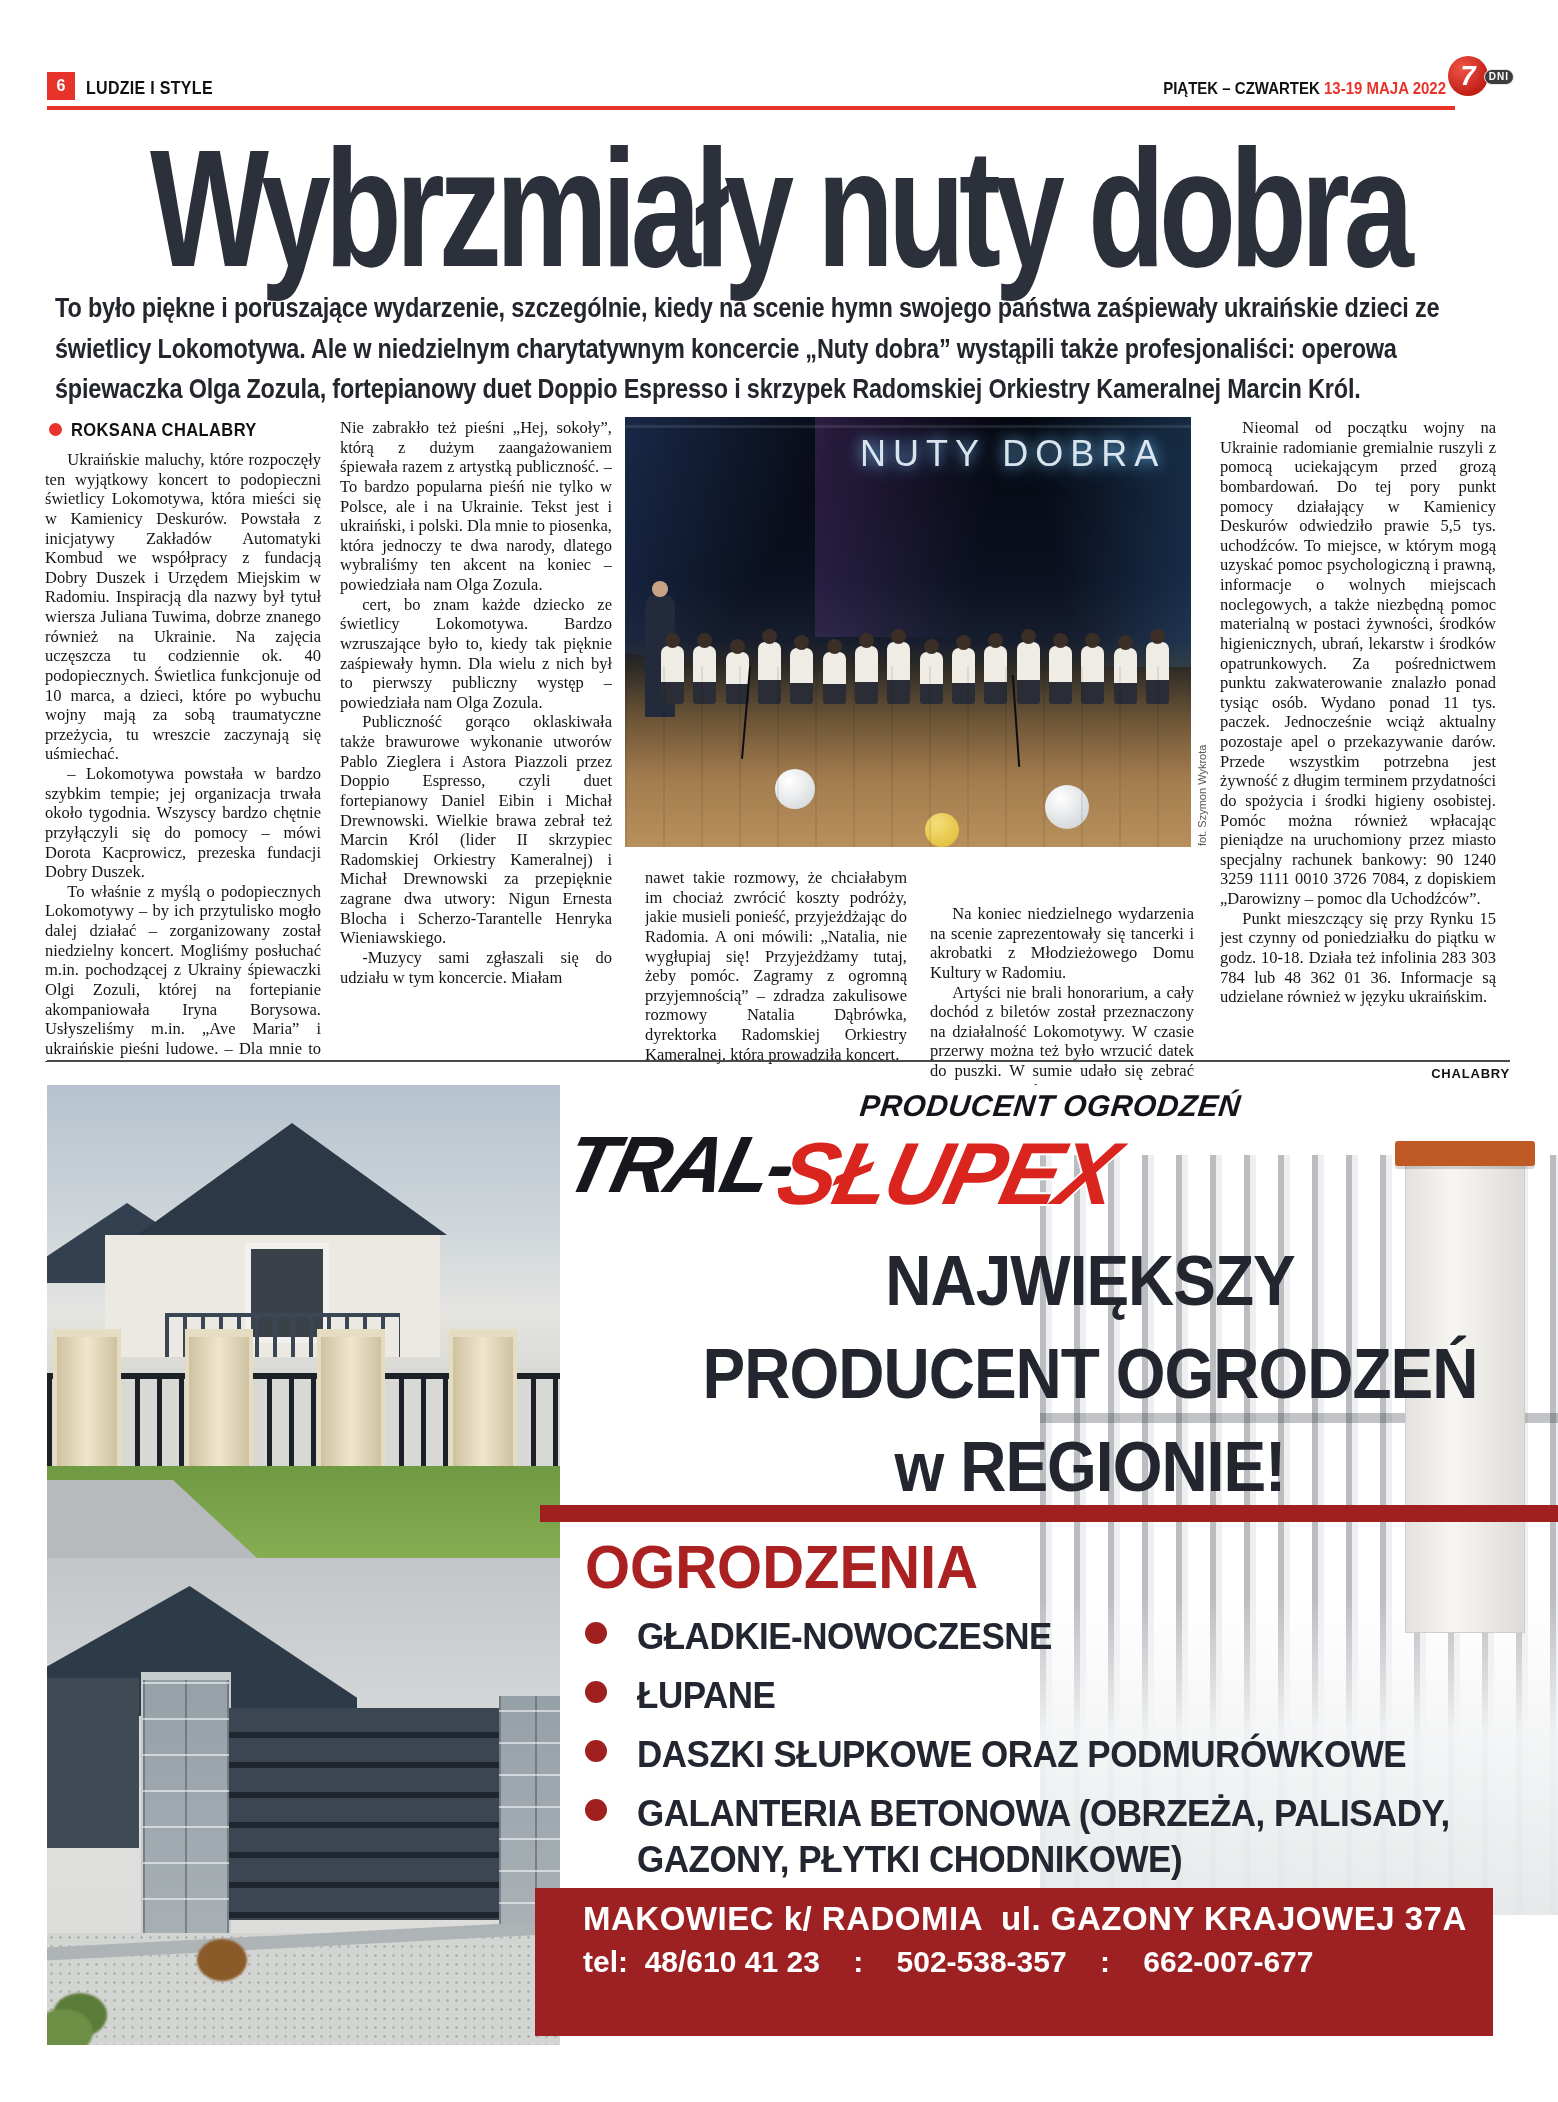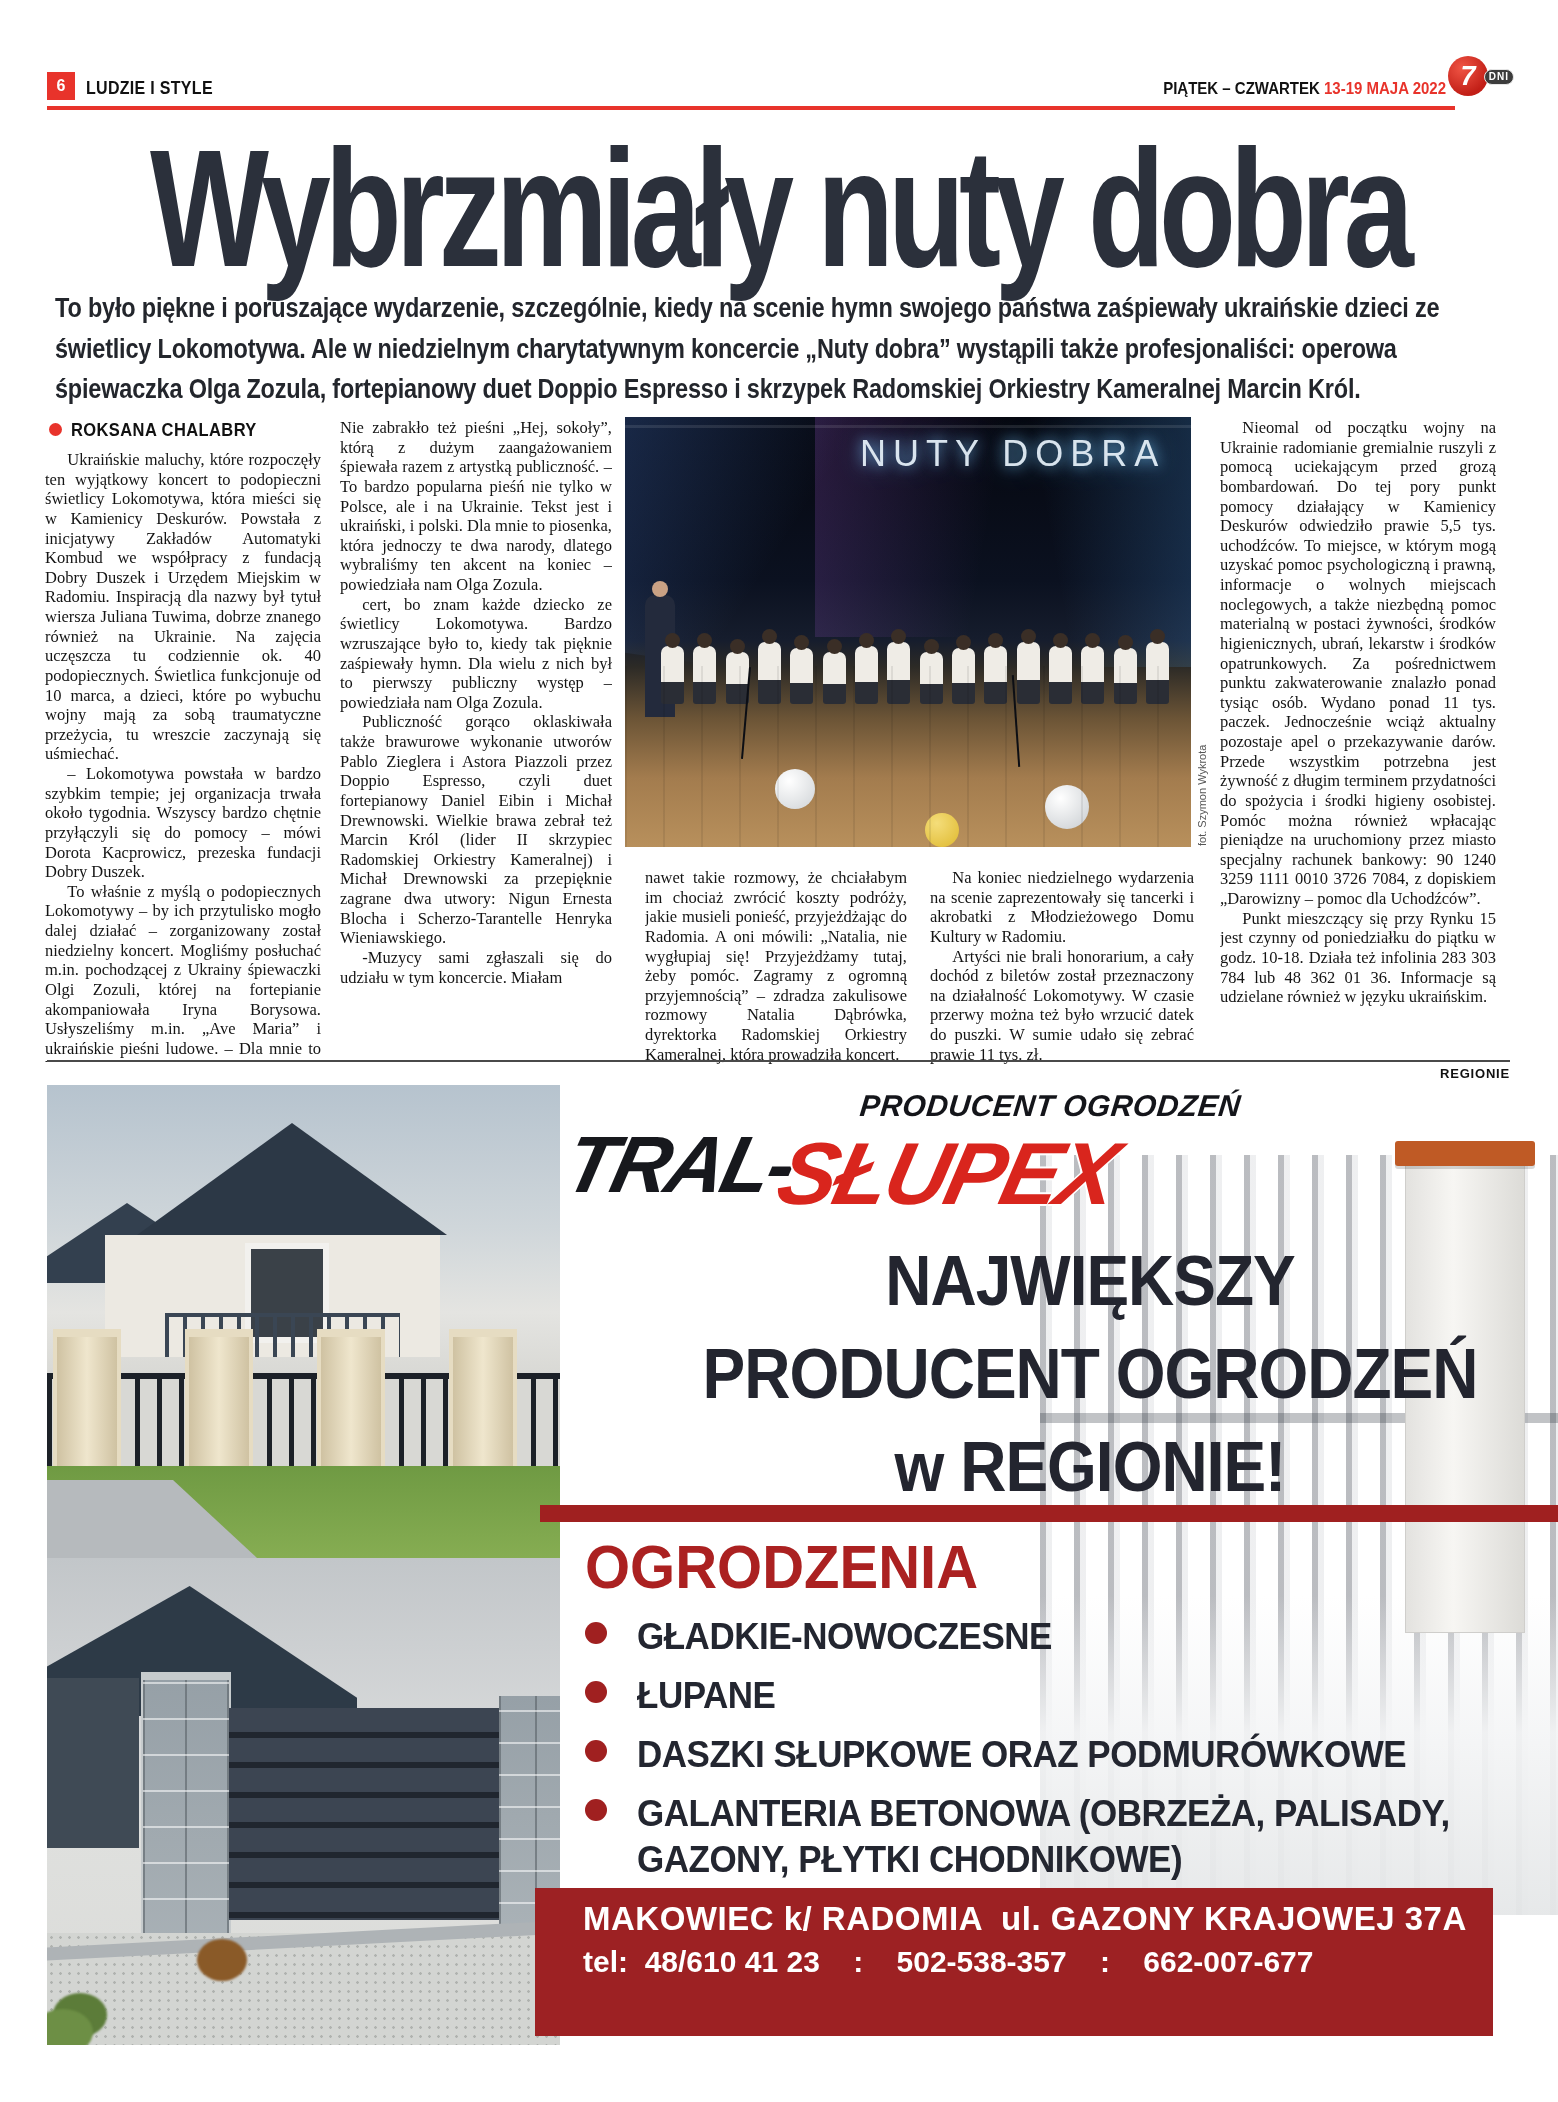--- a/index.html
+++ b/index.html
@@ -37,21 +37,21 @@
               transform:scaleY(1.12);transform-origin:left center;}
 
   
   .col{position:absolute;font:16.5px/1.19 "Liberation Serif",serif;color:#141414;
        text-align:justify;overflow:hidden;hyphens:auto;}
   .col p{margin:0;text-indent:1.35em;}
   .col.nofirst p:first-child{text-indent:0;}
   #col1{left:45px;top:450px;width:276px;height:612px;}
   #col2{left:340px;top:418px;width:272px;height:644px;}
   #col3{left:645px;top:868px;width:262px;height:198px;}
-  #col4{left:930px;top:868px;width:264px;height:198px;}
+  #col4{left:930px;top:904px;width:264px;height:198px;}
   #col5{left:1220px;top:418px;width:276px;height:646px;}
 
   
   .stage{position:absolute;left:625px;top:417px;width:566px;height:430px;overflow:hidden;
          background:linear-gradient(180deg,#05070f 0%,#0b1120 38%,#161d2d 52%,#2c2a26 58%,#6b5436 70%,#a37c4e 84%,#b8905c 100%);}
   .stage .streak1{position:absolute;left:-40px;top:-20px;width:300px;height:270px;
          background:linear-gradient(115deg,rgba(90,150,255,.28),rgba(90,150,255,0) 62%);transform:rotate(8deg);}
   .stage .streak2{position:absolute;left:190px;top:-30px;width:260px;height:250px;
          background:linear-gradient(100deg,rgba(170,90,220,.22),transparent 65%);}
   .stage .streak3{position:absolute;right:-20px;top:-10px;width:260px;height:260px;
@@ -232,21 +232,21 @@
     </div>
     <div class="micstand" style="left:120px;top:250px;transform:rotate(5deg);"></div>
     <div class="micstand" style="left:390px;top:258px;transform:rotate(-4deg);"></div>
     <div class="balloon b1"></div>
     <div class="balloon b2"></div>
     <div class="balloon b3"></div>
   </div>
   <div class="caption">fot. Szymon Wykrota</div>
 
   <div class="art-divider"></div>
-  <div class="reklama">REGIONIE</div>
+  <div class="reklama">CHALABRY</div>
 
   <div class="photoA">
     <div class="pa-roof2"></div>
     <div class="pa-roof1"></div>
     <div class="pa-wall"></div>
     <div class="pa-win"></div>
     <div class="pa-rail"></div>
     <div class="pa-iron"></div>
     <div class="pa-pillar" style="left:10px;"></div>
     <div class="pa-pillar" style="left:142px;"></div>

